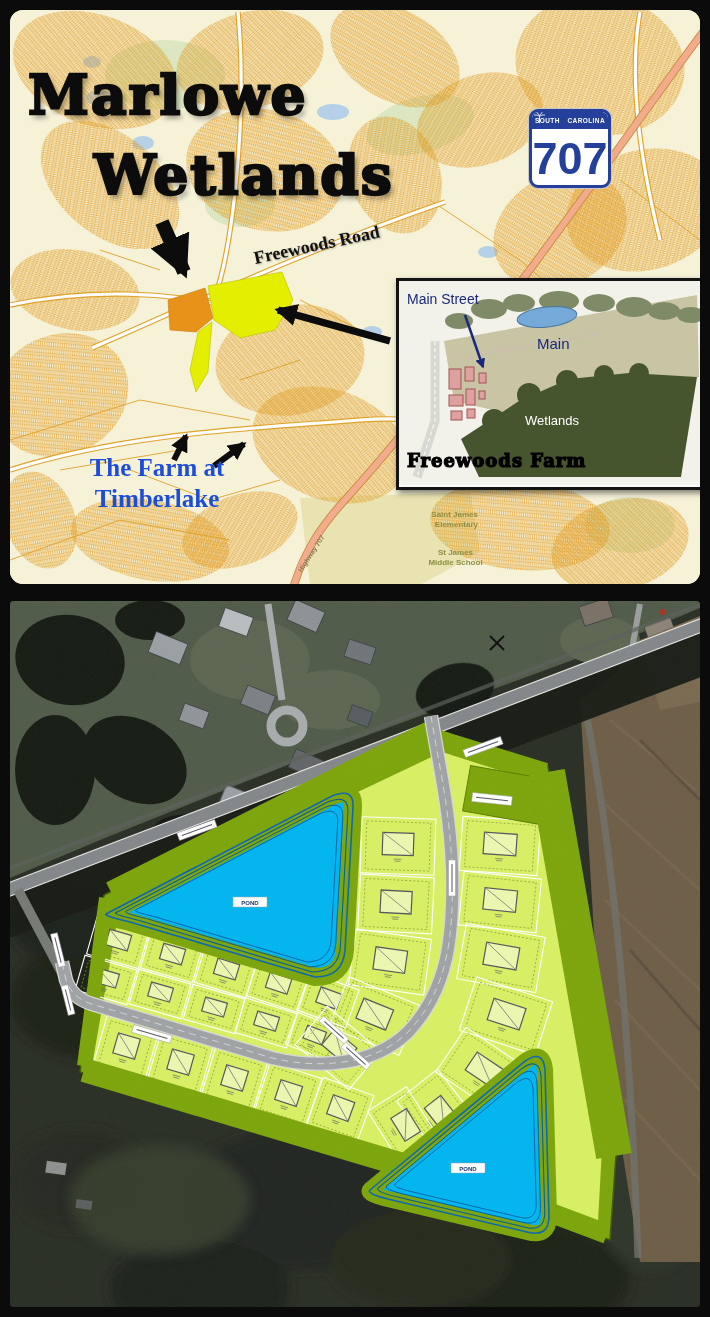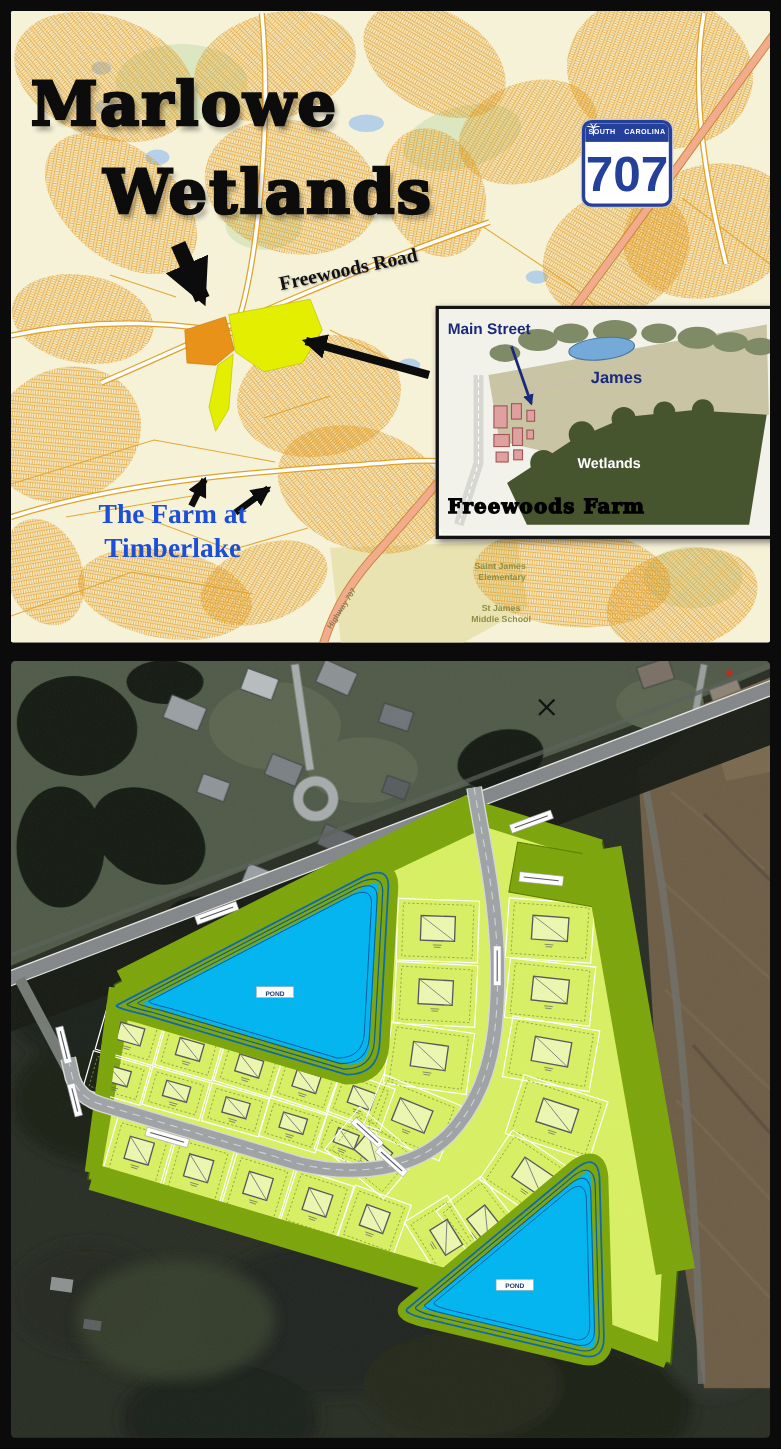--- a/index.html
+++ b/index.html
@@ -1,19 +1,19 @@
 <!DOCTYPE html>
 <html><head>
 <meta charset="utf-8">
 <style>
   html,body{margin:0;padding:0;background:#000;}
   .frame{position:relative;width:710px;height:1317px;background:#0b0b0b;overflow:hidden;
          font-family:"Liberation Sans",sans-serif;}
   .panel{position:absolute;overflow:hidden;}
-  #map-panel{left:10px;top:10px;width:690px;height:574px;border-radius:2px;background:#F6F2D8;}
+  #map-panel{left:10px;top:10px;width:690px;height:574px;border-radius:13px;background:#F6F2D8;}
   #aerial-panel{left:10px;top:601px;width:690px;height:706px;border-radius:4px;background:#262b21;}
   .panel svg{position:absolute;left:0;top:0;}
   .lbl{position:absolute;white-space:nowrap;}
   .title-line{font-family:"DejaVu Serif",serif;font-weight:900;font-size:55px;color:#0c0c0c;
     letter-spacing:2px;-webkit-text-stroke:2.5px #0c0c0c;text-shadow:3px 4px 5px rgba(0,0,0,.4);}
   .road-lbl{font-family:"Liberation Serif",serif;font-weight:bold;font-size:18px;color:#111;
     transform:rotate(-12deg);transform-origin:left center;text-shadow:1px 1px 2px rgba(0,0,0,.3);}
   .timberlake{font-family:"Liberation Serif",serif;font-weight:bold;font-size:25px;color:#1d4ed8;
     text-align:center;line-height:1.25;}
   .school-lbl{font-size:8px;color:#8f8f45;text-align:center;line-height:1.2;font-weight:bold;}
@@ -21,21 +21,21 @@
   
   .shield{position:absolute;left:519px;top:99px;width:76px;height:73px;background:#fff;
     border:3px solid #24409a;border-radius:9px;box-shadow:0 0 0 1px #c9c9c9;overflow:hidden;}
   .shield-band{height:17px;background:#24409a;display:flex;align-items:center;
     justify-content:space-between;padding:0 3px;}
   .shield-band span{color:#fff;font-size:6.5px;font-weight:bold;letter-spacing:.4px;}
   .shield-num{text-align:center;font-size:45px;font-weight:bold;color:#24409a;line-height:1.35;}
   
   .inset{position:absolute;left:386px;top:268px;width:308px;height:206px;background:#f4f4ee;
     border:3px solid #141414;box-shadow:inset 0 0 0 2px #fafaf6, 2px 3px 6px rgba(0,0,0,.5);}
-  .inset-lbl{position:absolute;font-weight:bold;font-family:"Liberation Sans",sans-serif;}
+  .inset-lbl{position:absolute;font-weight:normal;font-family:"Liberation Sans",sans-serif;}
   .inset-caption{position:absolute;left:8px;top:169px;font-family:"DejaVu Serif",serif;
     font-weight:900;font-size:18px;color:#000;-webkit-text-stroke:1.2px #000;letter-spacing:1px;}
 </style>
 </head>
 <body>
 
 <div class="frame">
 
   <div id="map-panel" class="panel">
     <svg width="690" height="574" viewBox="10 10 690 574">
@@ -210,21 +210,21 @@
           <rect x="50" y="114" width="14" height="11"></rect>
             <rect x="67" y="108" width="9" height="16"></rect>
           <rect x="52" y="130" width="11" height="9"></rect>
             <rect x="68" y="128" width="8" height="9"></rect>
           <rect x="80" y="92" width="7" height="10"></rect>
             <rect x="80" y="110" width="6" height="8"></rect>
         </g>
         <line x1="66" y1="34" x2="84" y2="86" stroke="#1a2a7a" stroke-width="2.5" marker-end="url(#ahn)"></line>
       </svg>
       <div class="inset-lbl" style="left:8px;top:10px;font-size:14px;color:#1a2a7a;">Main Street</div>
-      <div class="inset-lbl" style="left:138px;top:54px;font-size:15px;color:#1a2a7a;">James</div>
+      <div class="inset-lbl" style="left:138px;top:54px;font-size:15px;color:#1a2a7a;">Main</div>
       <div class="inset-lbl" style="left:126px;top:132px;font-size:13px;color:#ffffff;">Wetlands</div>
       <div class="inset-caption">Freewoods Farm</div>
     </div>
   </div>
 
   <div id="aerial-panel" class="panel">
     <svg width="690" height="706" viewBox="10 601 690 706">
       <defs>
         <filter id="soft">
             <feGaussianBlur stdDeviation="6"></feGaussianBlur>

